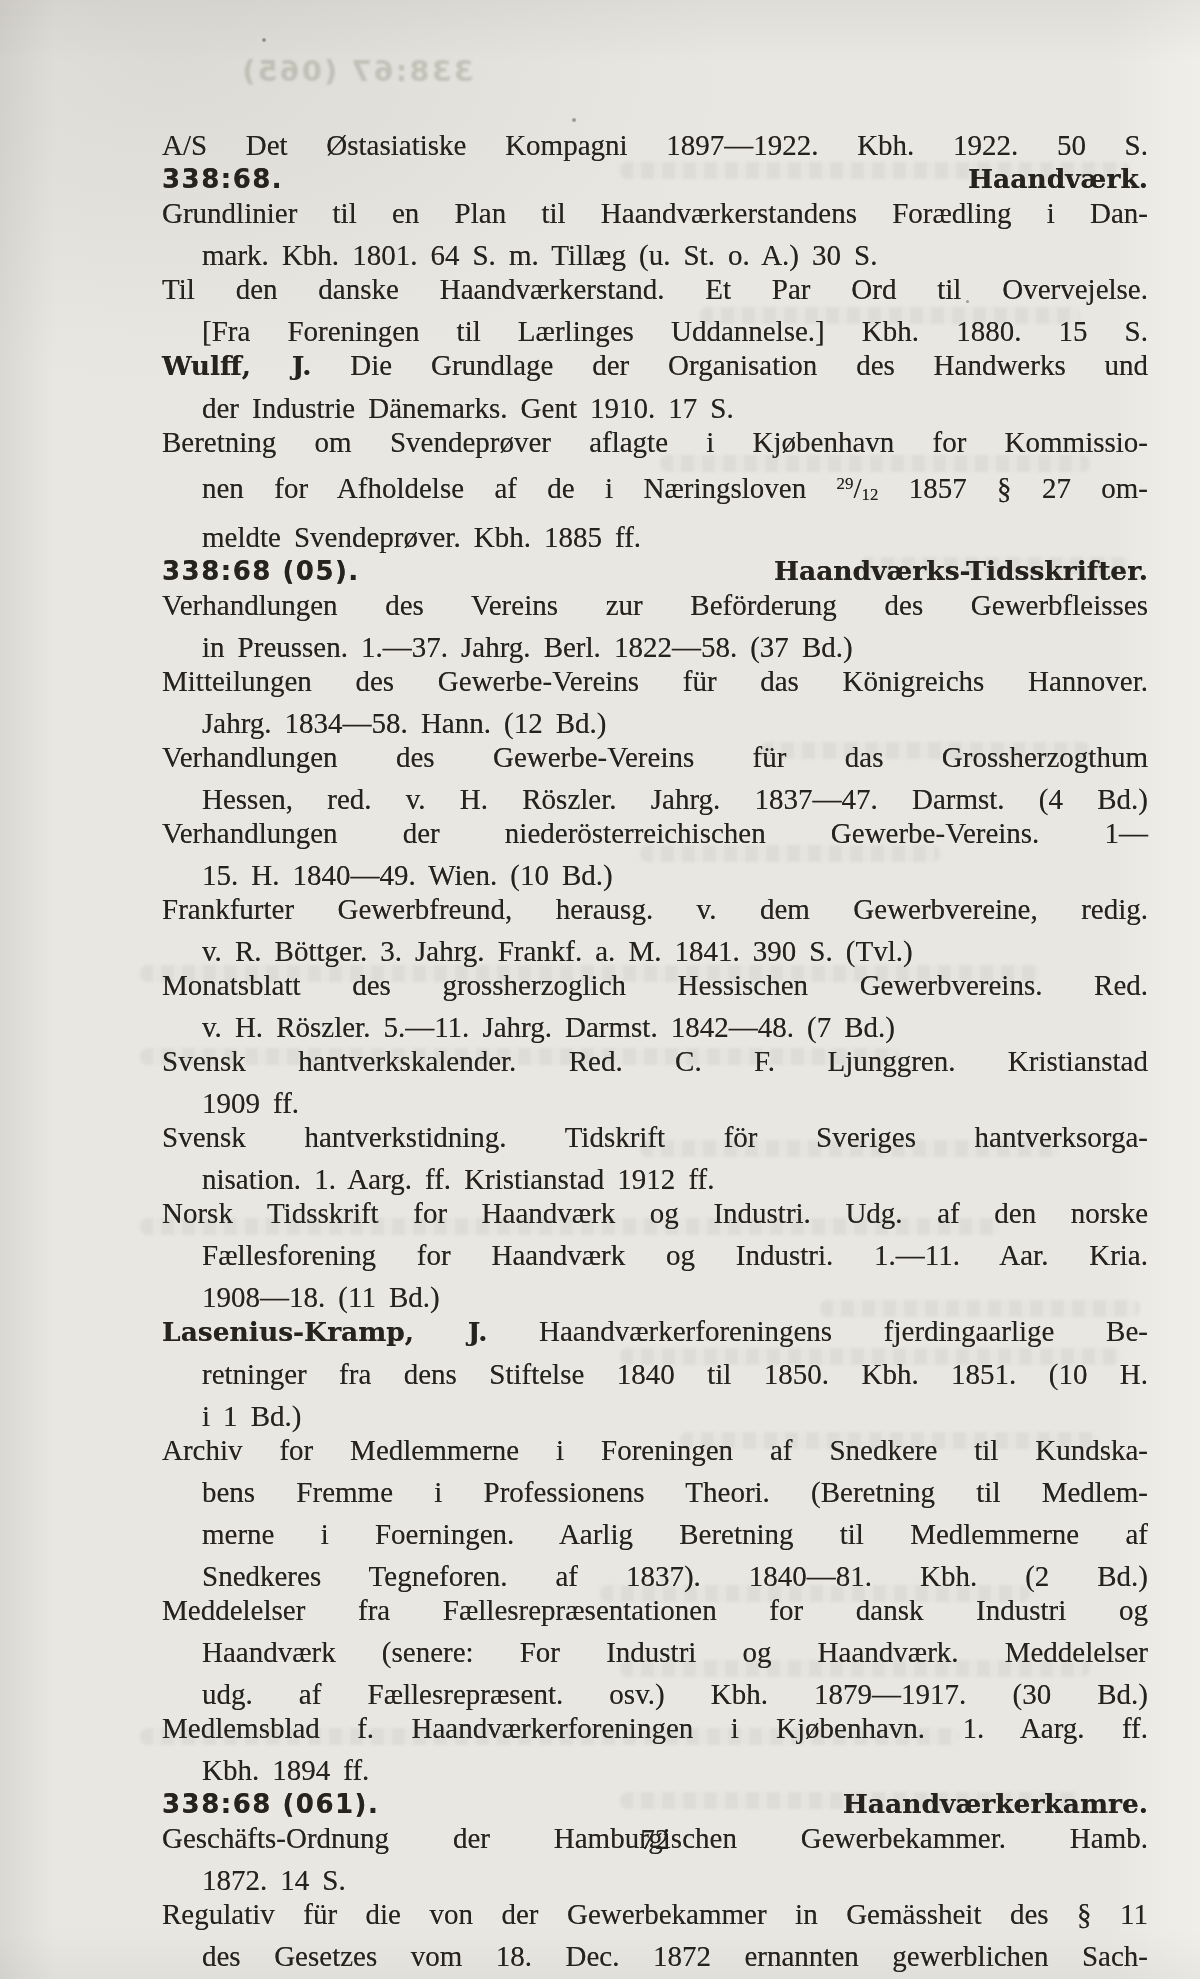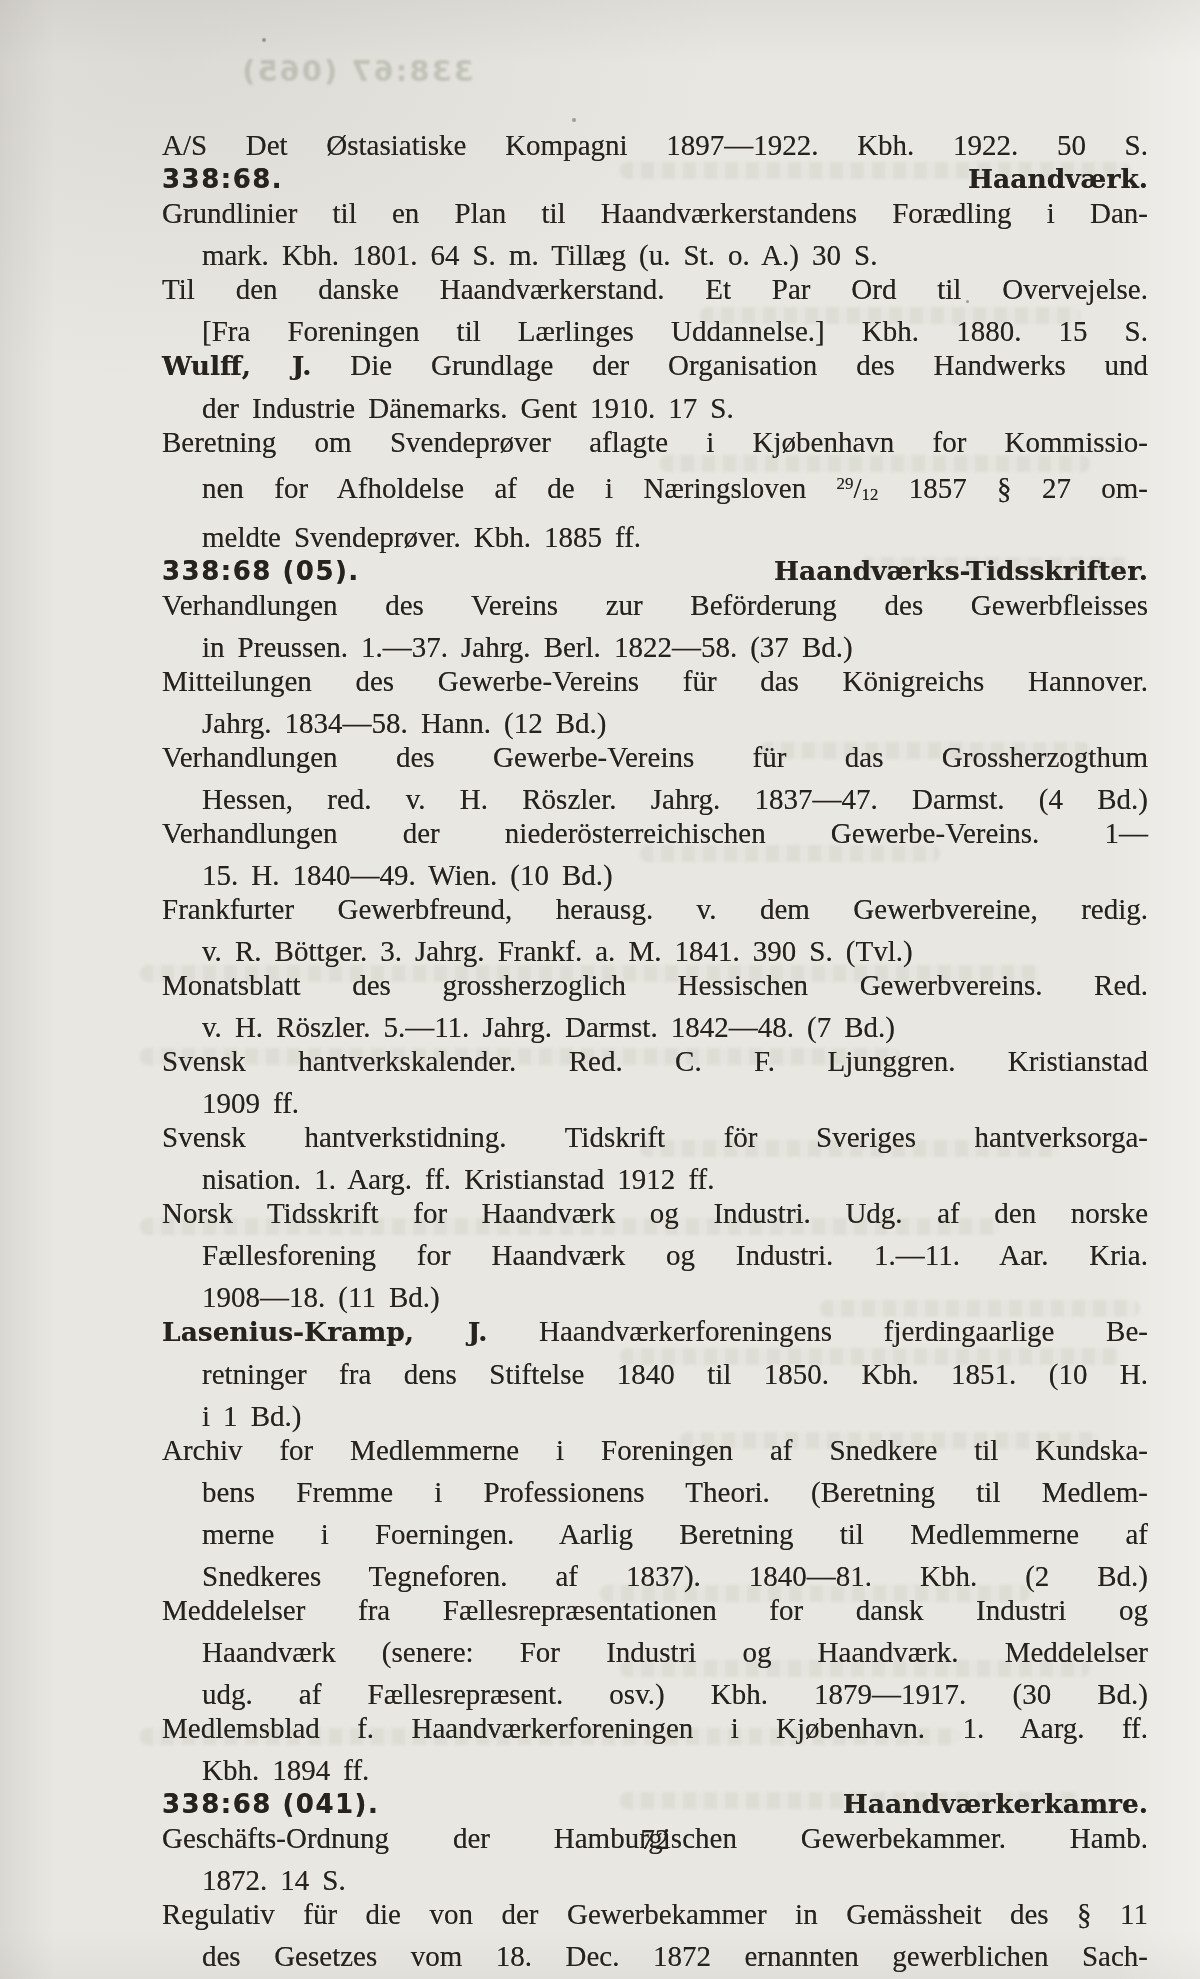--- a/index.html
+++ b/index.html
@@ -182,21 +182,21 @@
       <div class="line full">Archiv for Medlemmerne i Foreningen af Snedkere til Kundska-</div>
       <div class="line cont full">bens Fremme i Professionens Theori. (Beretning til Medlem-</div>
       <div class="line cont full">merne i Foerningen. Aarlig Beretning til Medlemmerne af</div>
       <div class="line cont full">Snedkeres Tegneforen. af 1837). 1840—81. Kbh. (2 Bd.)</div>
       <div class="line full">Meddelelser fra Fællesrepræsentationen for dansk Industri og</div>
       <div class="line cont full">Haandværk (senere: For Industri og Haandværk. Meddelelser</div>
       <div class="line cont full">udg. af Fællesrepræsent. osv.) Kbh. 1879—1917. (30 Bd.)</div>
       <div class="line full">Medlemsblad f. Haandværkerforeningen i Kjøbenhavn. 1. Aarg. ff.</div>
       <div class="line cont">Kbh. 1894 ff.</div>
       <div class="secrow">
-        <span class="code">338:68 (041).</span>
+        <span class="code">338:68 (061).</span>
         <span class="sectitle">Haandværkerkamre.</span>
       </div>
       <div class="line full">Geschäfts-Ordnung der Hamburgischen Gewerbekammer. Hamb.</div>
       <div class="line cont">1872. 14 S.</div>
       <div class="line full">Regulativ für die von der Gewerbekammer in Gemässheit des § 11</div>
       <div class="line cont full">des Gesetzes vom 18. Dec. 1872 ernannten gewerblichen Sach-</div>
       <div class="line cont">verständigen. Hamb. 2587. 37 S.</div>
     </div>
 
   <div class="pagenum">72</div>

